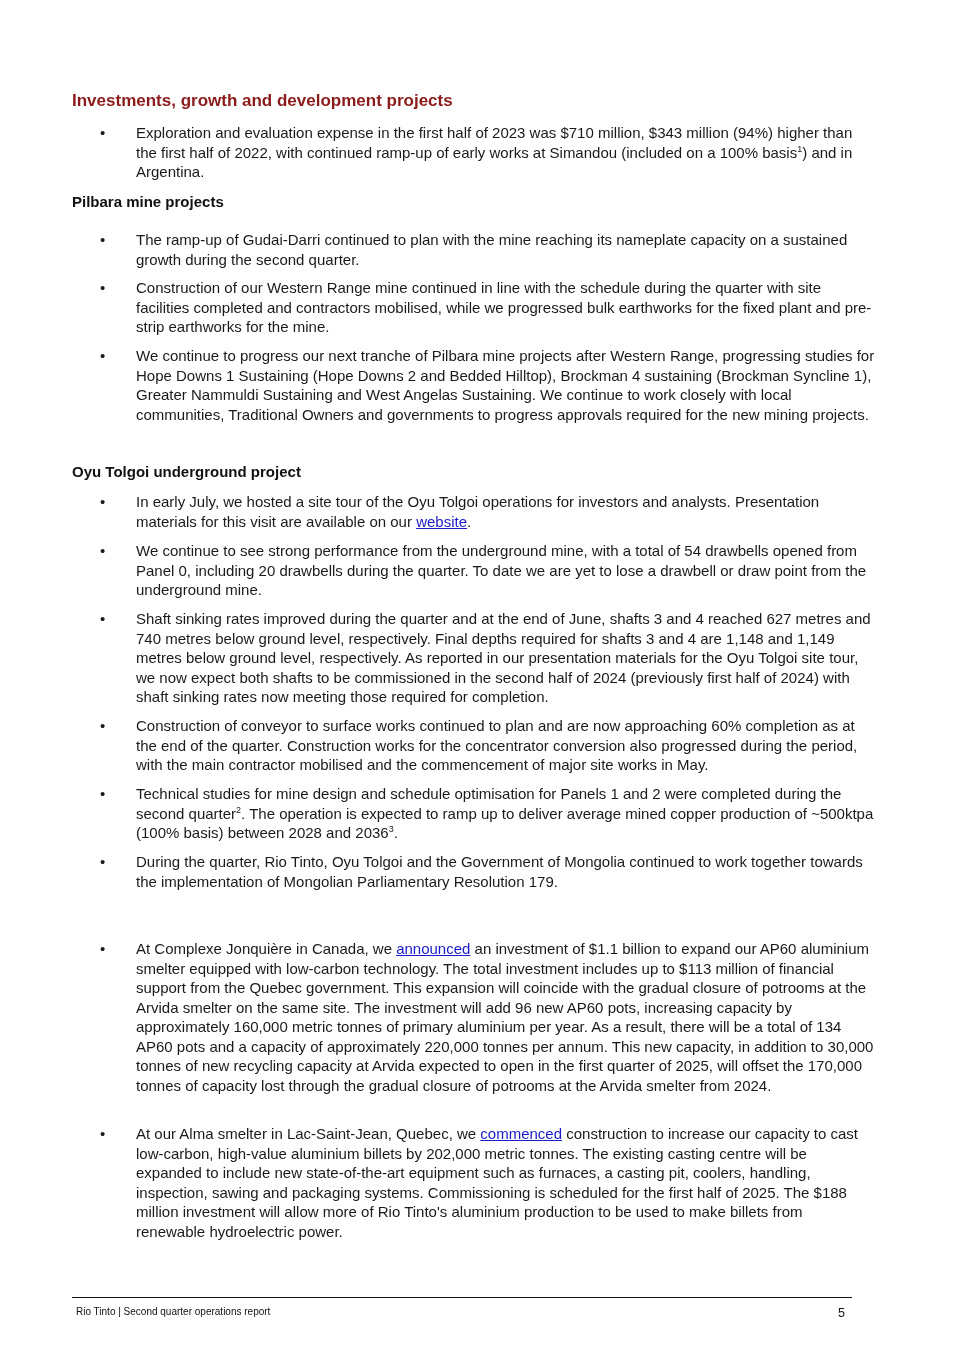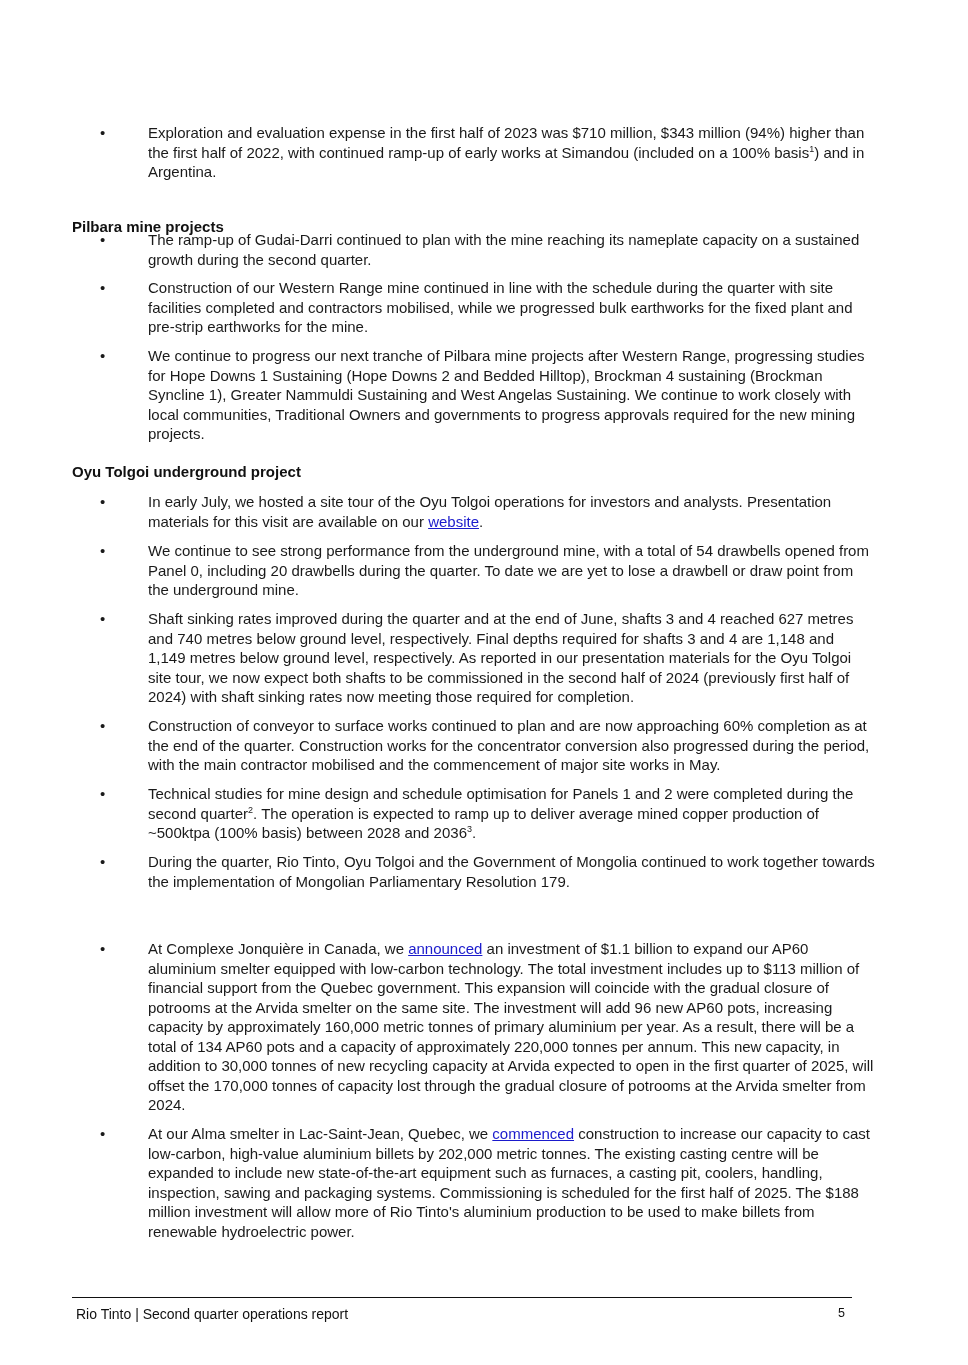--- a/index.html
+++ b/index.html
@@ -2,39 +2,40 @@
 <html><head>
 <meta charset="utf-8">
 <style>
   html, body { margin: 0; padding: 0; background: #ffffff; }
   body { width: 968px; height: 1365px; position: relative; font-family: "Liberation Sans", sans-serif; color: #1a1a1a; }
   .page { position: absolute; left: 0; top: 0; width: 968px; height: 1365px; }
   .h1 { position: absolute; left: 72px; top: 91px; font-size: 17px; font-weight: bold; color: #8b1a1a; }
   .h2 { position: absolute; left: 72px; font-size: 15px; font-weight: bold; color: #111; }
   .bullet { position: absolute; left: 100px; width: 775px; font-size: 15px; line-height: 19.5px; }
   .bullet .dot { position: absolute; left: 0; top: 0; width: 12px; }
-  .bullet .txt { margin-left: 48px; display: block; }
+  .bullet .txt { margin-left: 36px; display: block; }
   a.lnk { color: #1a1acc; }
   sup { font-size: 9px; line-height: 0; }
   .footer-rule { position: absolute; left: 72px; top: 1297px; width: 780px; height: 0; border-top: 1.5px solid #111; }
-  .footer-left { position: absolute; left: 76px; top: 1306px; font-size: 14px; color: #111; }
+  .footer-left { position: absolute; left: 76px; top: 1306px; font-size: 10px; color: #111; }
   .footer-right { position: absolute; left: 838px; top: 1306px; font-size: 12.5px; color: #111; }
 </style>
 </head>
 <body>
 
 <div class="page">
 
+  <div class="h1">Investments, growth and development projects</div>
 
   <div class="bullet" style="top:123px">
     <span class="dot">•</span>
     <span class="txt"><span>Exploration and evaluation expense in the first half of 2023 was $710 million, $343 million (94%) higher than the first half of 2022, with continued ramp-up of early works at Simandou (included on a 100% basis</span><sup>1</sup><span>) and in Argentina.</span></span>
   </div>
 
-  <div class="h2" style="top:218px">Pilbara mine projects</div>
+  <div class="h2" style="top:193px">Pilbara mine projects</div>
 
   <div class="bullet" style="top:230px">
     <span class="dot">•</span>
     <span class="txt">The ramp-up of Gudai-Darri continued to plan with the mine reaching its nameplate capacity on a sustained growth during the second quarter.</span>
   </div>
   <div class="bullet" style="top:278px">
     <span class="dot">•</span>
     <span class="txt">Construction of our Western Range mine continued in line with the schedule during the quarter with site facilities completed and contractors mobilised, while we progressed bulk earthworks for the fixed plant and pre-strip earthworks for the mine.</span>
   </div>
   <div class="bullet" style="top:346px">

